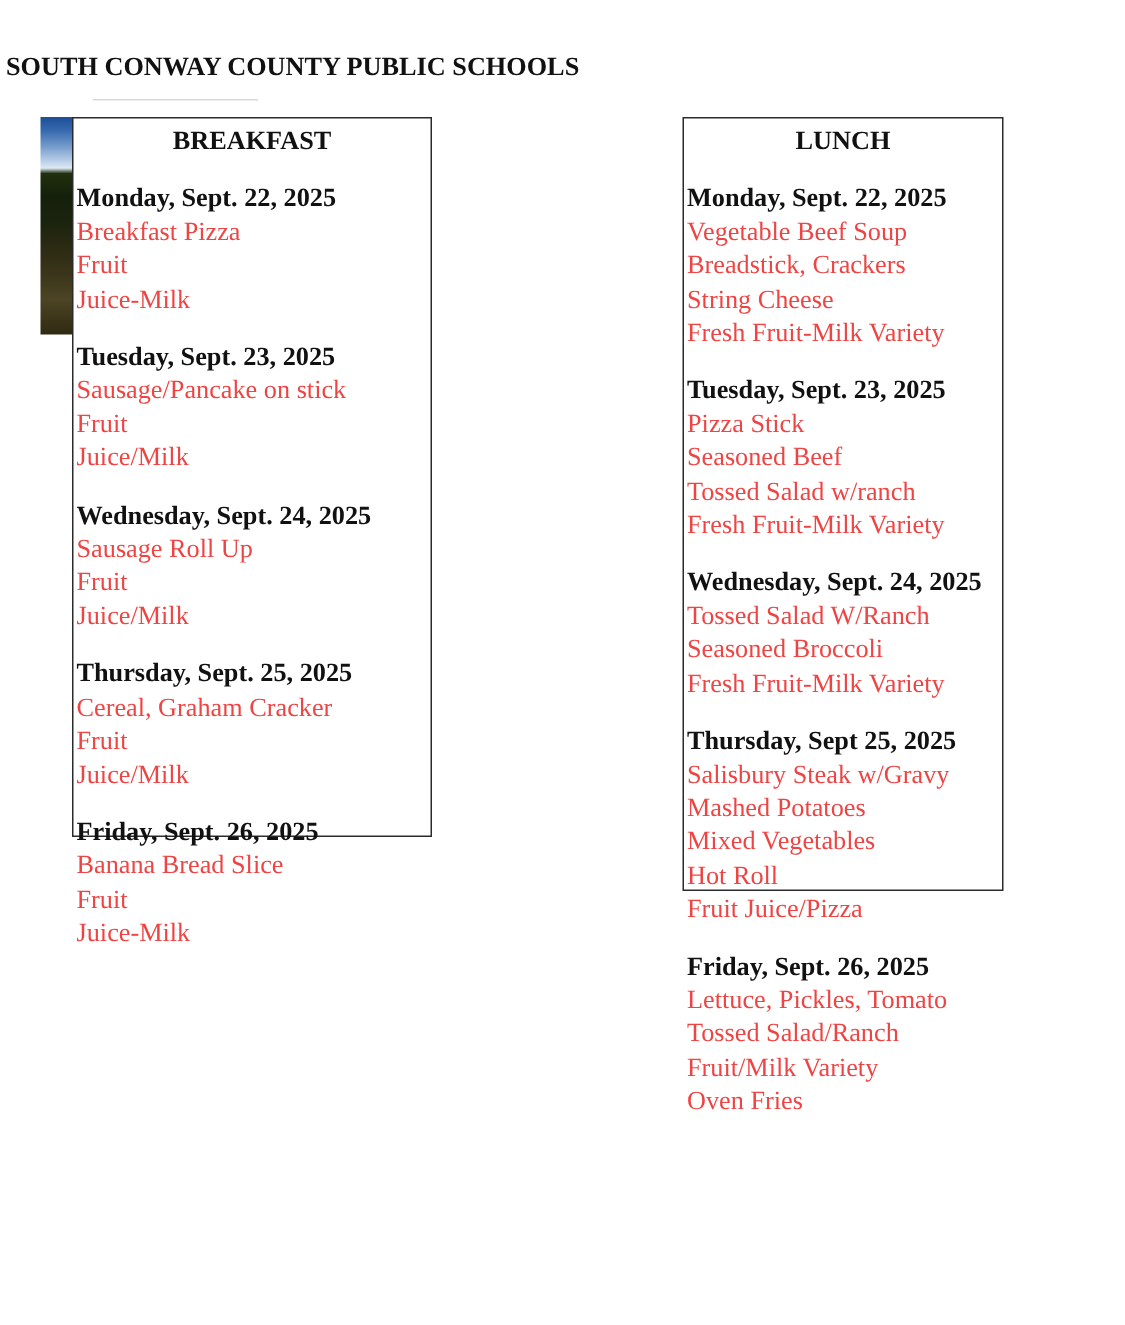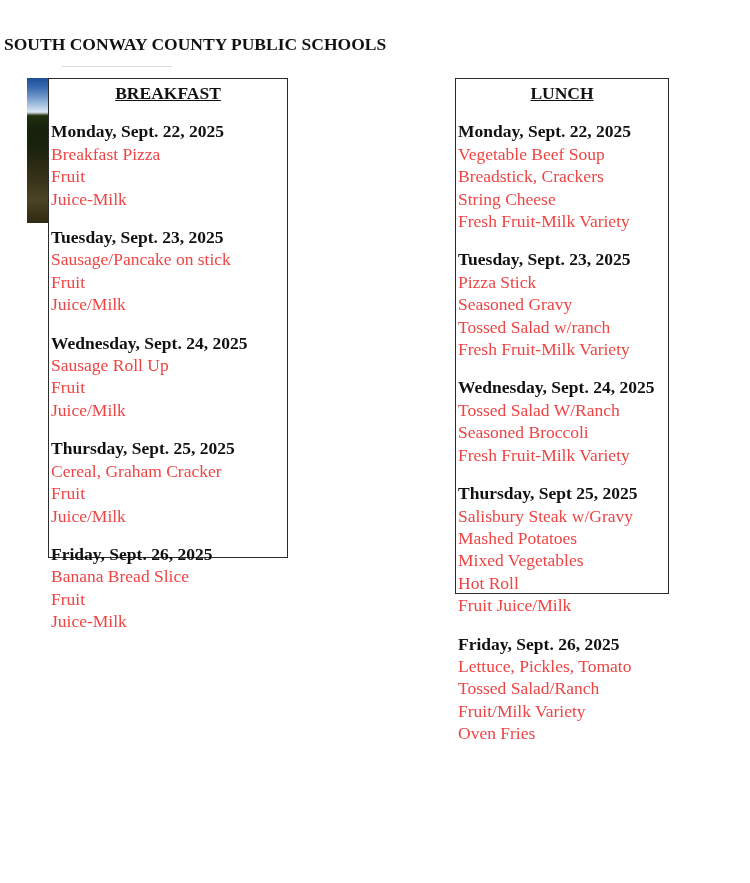--- a/index.html
+++ b/index.html
@@ -52,21 +52,20 @@
     padding: 3px 2px 0 2px;
     font-size: 17.5px;
     line-height: 22.4px;
   }
 
   .menu-header {
     text-align: center;
     font-weight: bold;
     margin-bottom: 16px;
     color: #111;
-    text-decoration: underline;
   }
 
   .day-block { margin-bottom: 16px; }
   .day-date  { font-weight: bold; color: #111; }
   .day-item  { font-weight: normal; color: #ef4444; }
 
   .photo-thumb {
     position: absolute;
     left: 27px;
     top: 78px;
@@ -147,37 +146,37 @@
         <div class="day-block">
           <div class="day-date">Monday, Sept. 22, 2025</div>
           <div class="day-item">Vegetable Beef Soup</div>
           <div class="day-item">Breadstick, Crackers</div>
           <div class="day-item">String Cheese</div>
           <div class="day-item">Fresh Fruit-Milk Variety</div>
         </div>
         <div class="day-block">
           <div class="day-date">Tuesday, Sept. 23, 2025</div>
           <div class="day-item">Pizza Stick</div>
-          <div class="day-item">Seasoned Gravy</div>
+          <div class="day-item">Seasoned Beef</div>
           <div class="day-item">Tossed Salad w/ranch</div>
           <div class="day-item">Fresh Fruit-Milk Variety</div>
         </div>
         <div class="day-block">
           <div class="day-date">Wednesday, Sept. 24, 2025</div>
           <div class="day-item">Tossed Salad W/Ranch</div>
           <div class="day-item">Seasoned Broccoli</div>
           <div class="day-item">Fresh Fruit-Milk Variety</div>
         </div>
         <div class="day-block">
           <div class="day-date">Thursday, Sept 25, 2025</div>
           <div class="day-item">Salisbury Steak w/Gravy</div>
           <div class="day-item">Mashed Potatoes</div>
           <div class="day-item">Mixed Vegetables</div>
           <div class="day-item">Hot Roll</div>
-          <div class="day-item">Fruit Juice/Milk</div>
+          <div class="day-item">Fruit Juice/Pizza</div>
         </div>
         <div class="day-block">
           <div class="day-date">Friday, Sept. 26, 2025</div>
           <div class="day-item">Lettuce, Pickles, Tomato</div>
           <div class="day-item">Tossed Salad/Ranch</div>
           <div class="day-item">Fruit/Milk Variety</div>
           <div class="day-item">Oven Fries</div>
         </div>
       </div>
   </div>

